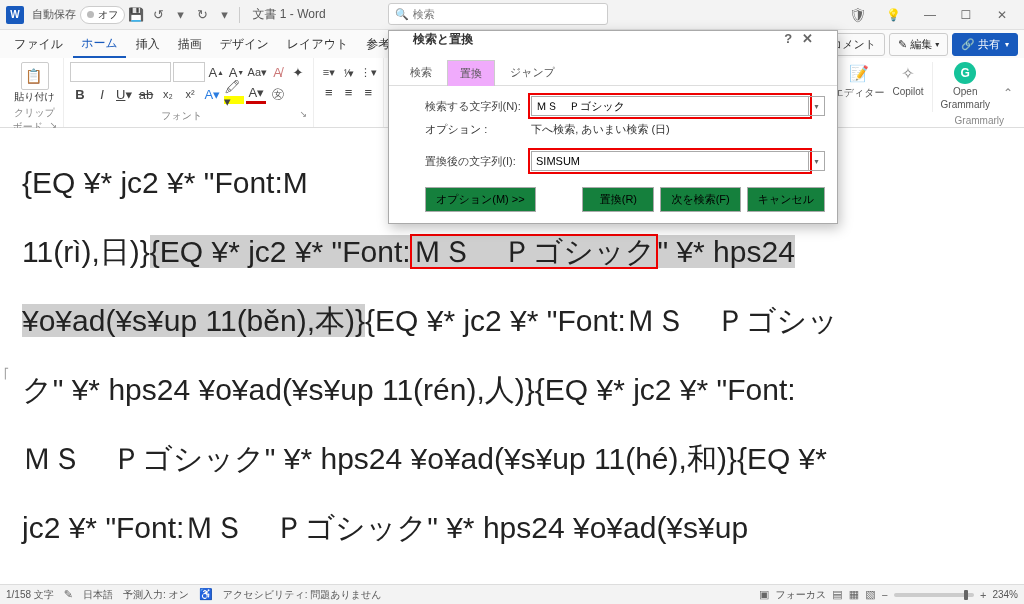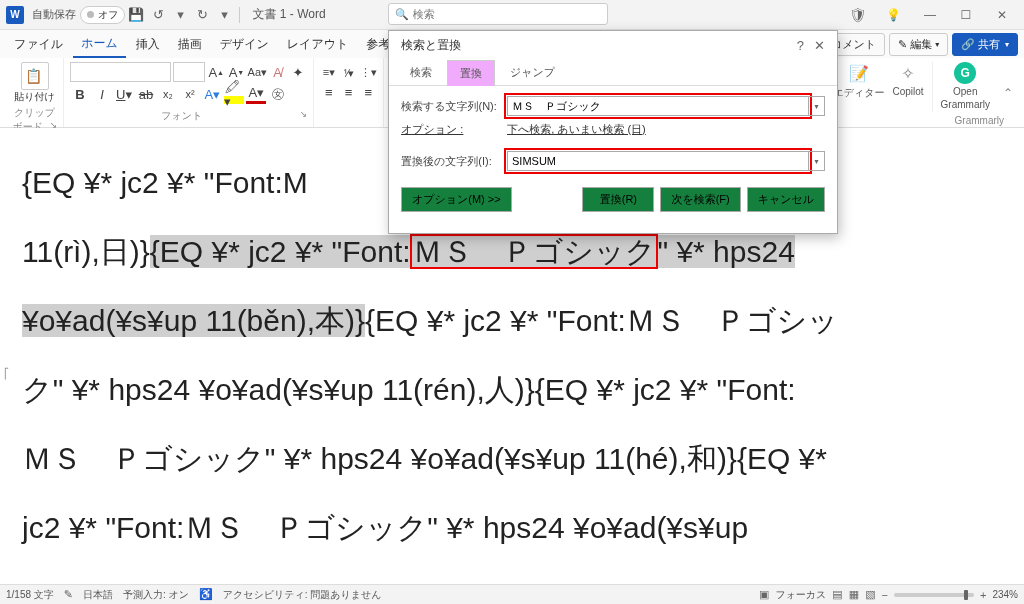--- a/index.html
+++ b/index.html
@@ -55,26 +55,26 @@
 
   
   .status { position:absolute; bottom:0; left:0; right:0; height:20px; background:#f3f3f3; border-top:1px solid #ddd; display:flex; align-items:center; font-size:10px; color:#555; padding:0 6px; gap:10px; }
   .status .right { position:absolute; right:6px; display:flex; align-items:center; gap:6px; }
   .status .icon { font-size:11px; color:#666; }
   .zoom-slider { width:80px; height:4px; background:#ccc; position:relative; border-radius:2px; }
   .zoom-slider .thumb { position:absolute; right:6px; top:-3px; width:4px; height:10px; background:#666; border-radius:1px; }
 
   
   .dialog { position:absolute; left:388px; top:30px; width:450px; background:#fff; border:1px solid #aaa; box-shadow:2px 4px 12px rgba(0,0,0,0.25); z-index:100; }
-  .dlg-title { height:28px; display:flex; align-items:center; justify-content:space-between; padding:0 12px; font-size:12px; }
+  .dlg-title { height:28px; display:flex; align-items:flex-start; justify-content:space-between; padding:0 24px; font-size:12px;font-weight:bold; }
   .dlg-title .ctl { display:flex; gap:10px; color:#666; font-size:13px; }
   .dlg-tabs { display:flex; border-bottom:1px solid #ddd; padding:0 8px; gap:2px; }
   .dlg-tab { padding:5px 12px; font-size:11px; color:#555; border:1px solid transparent; border-bottom:0; }
   .dlg-tab.active { border-color:#ccc; background:#f0abfc; position:relative; top:1px; }
-  .dlg-body { padding:10px 12px 21px 12px; }
+  .dlg-body { padding:10px 12px 11px 12px;margin-left:24px; }
   .dlg-row { display:flex; align-items:center; gap:6px; margin-bottom:6px; font-size:11px; }
   .dlg-row label { width:100px; text-align:left; color:#444; }
   .dlg-input-wrap { flex:1; display:flex; align-items:center; }
   .dlg-input { flex:1; height:20px; border:1px solid #aaa; padding:0 4px; font-size:11px; }
   .dlg-input.red { outline:2.5px solid #e00; outline-offset:1px; }
   .dlg-drop { width:16px; height:20px; border:1px solid #aaa; border-left:0; display:flex; align-items:center; justify-content:center; font-size:8px; color:#666; }
   .dlg-buttons { display:flex; justify-content:space-between; align-items:center; margin-top:16px; }
   .dlg-buttons-right { display:flex; gap:6px; }
   .dlg-btn { border:1px solid #aaa; background:#15803d; font-size:11px; padding:4px 10px; min-width:72px; text-align:center; }
   .dlg-btn.redbox { outline:2.5px solid #e00; outline-offset:1px; }
@@ -247,21 +247,21 @@
     <span class="dlg-tab">ジャンプ</span>
   </div>
   <div class="dlg-body">
     <div class="dlg-row">
       <label>検索する文字列(N):</label>
       <div class="dlg-input-wrap">
         <input class="dlg-input red" value="ＭＳ　Ｐゴシック" style="">
         <span class="dlg-drop">▾</span>
       </div>
     </div>
-    <div style="display:flex;font-size:11px;gap:6px;text-decoration:underline;">
+    <div style="display:flex;font-size:11px;gap:6px;">
       <span style="width:100px;">オプション :</span>
       <span>下へ検索, あいまい検索 (日)</span>
     </div>
     <div style="height:14px;"></div>
     <div class="dlg-row">
       <label>置換後の文字列(I):</label>
       <div class="dlg-input-wrap">
         <input class="dlg-input red" value="SIMSUM" style="">
         <span class="dlg-drop">▾</span>
       </div>

